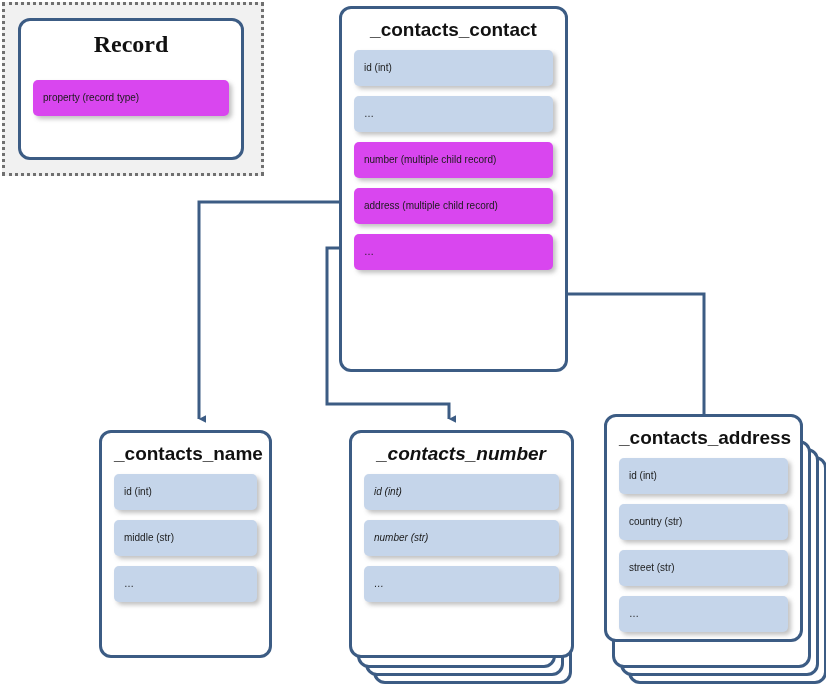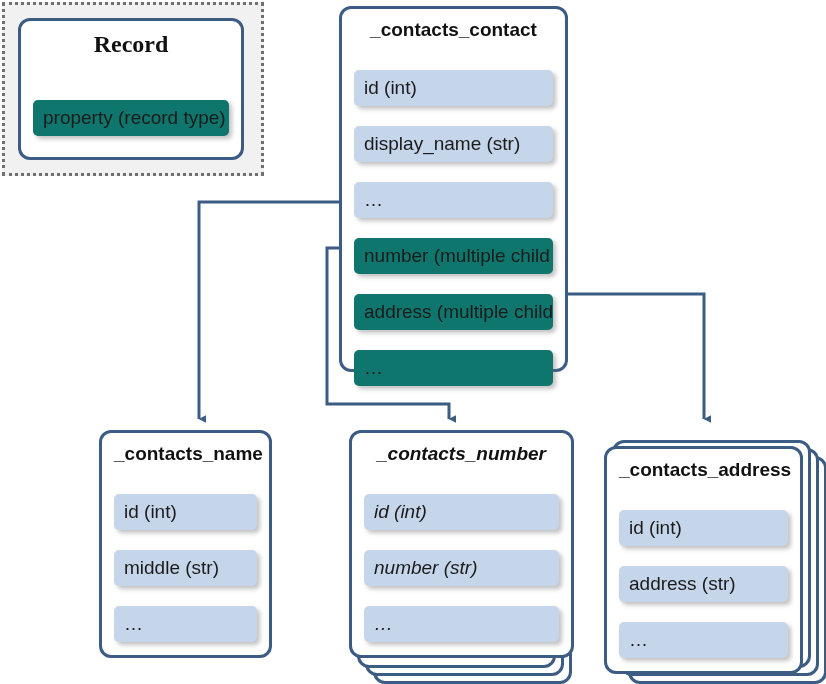--- a/index.html
+++ b/index.html
@@ -57,30 +57,29 @@
   }
 
   
   .row {
     position: relative;
     height: 36px;
     line-height: 36px;
     border-radius: 5px;
     margin-bottom: 10px;
     padding: 0 10px;
-    font-size: 19px;
+    font-size: 10px;
     color: #1b1b1b;
     white-space: nowrap;
     overflow: hidden;
     box-shadow: 3px 3px 4px rgba(110,110,110,0.42);
-    margin-top: 20px;
   }
   .row:last-child { margin-bottom: 0; }
   .row.normal { background: #c5d5ea; }
-  .row.record { background: #0f766e; }
+  .row.record { background: #d946ef; }
 
   
   .stack-ghost {
     position: absolute;
     background: #ffffff;
     border: 3px solid #3c5c84;
     border-radius: 12px;
     box-sizing: border-box;
   }
 
@@ -117,21 +116,20 @@
   <div class="legend-frame"></div>
 
   <div class="card" style="left:18px; top:18px; width:226px; height:142px;">
     <div class="card-title legend-title">Record</div>
     <div class="row record">property (record type)</div>
   </div>
 
   <div class="card" style="left:339px; top:6px; width:229px; height:366px;padding-left:12px;">
     <div class="card-title">_contacts_contact</div>
     <div class="row normal">id (int)</div>
-    <div class="row normal">display_name  (str)</div>
     <div class="row normal">…</div>
     <div class="row record">number (multiple child record)</div>
     <div class="row record">address (multiple child record)</div>
     <div class="row record">…</div>
   </div>
 
   <div class="card" style="left:99px; top:430px; width:173px; height:228px;">
     <div class="card-title">_contacts_name</div>
     <div class="row normal">id (int)</div>
     <div class="row normal">middle  (str)</div>
@@ -144,20 +142,21 @@
   <div class="card" style="left:349px; top:430px; width:225px; height:228px;font-style:italic;">
     <div class="card-title">_contacts_number</div>
     <div class="row normal">id  (int)</div>
     <div class="row normal">number (str)</div>
     <div class="row normal">…</div>
   </div>
 
   <div class="stack-ghost" style="left:628px; top:456px; width:199px; height:228px;"></div>
   <div class="stack-ghost" style="left:620px; top:448px; width:199px; height:228px;"></div>
   <div class="stack-ghost" style="left:612px; top:440px; width:199px; height:228px;"></div>
-  <div class="card" style="left:604px; top:446px; width:199px; height:228px;">
+  <div class="card" style="left:604px; top:414px; width:199px; height:228px;">
     <div class="card-title">_contacts_address</div>
     <div class="row normal">id  (int)</div>
-    <div class="row normal">address (str)</div>
+    <div class="row normal">country (str)</div>
+    <div class="row normal">street (str)</div>
     <div class="row normal">…</div>
   </div>
 
 </div>
 
 </body></html>

